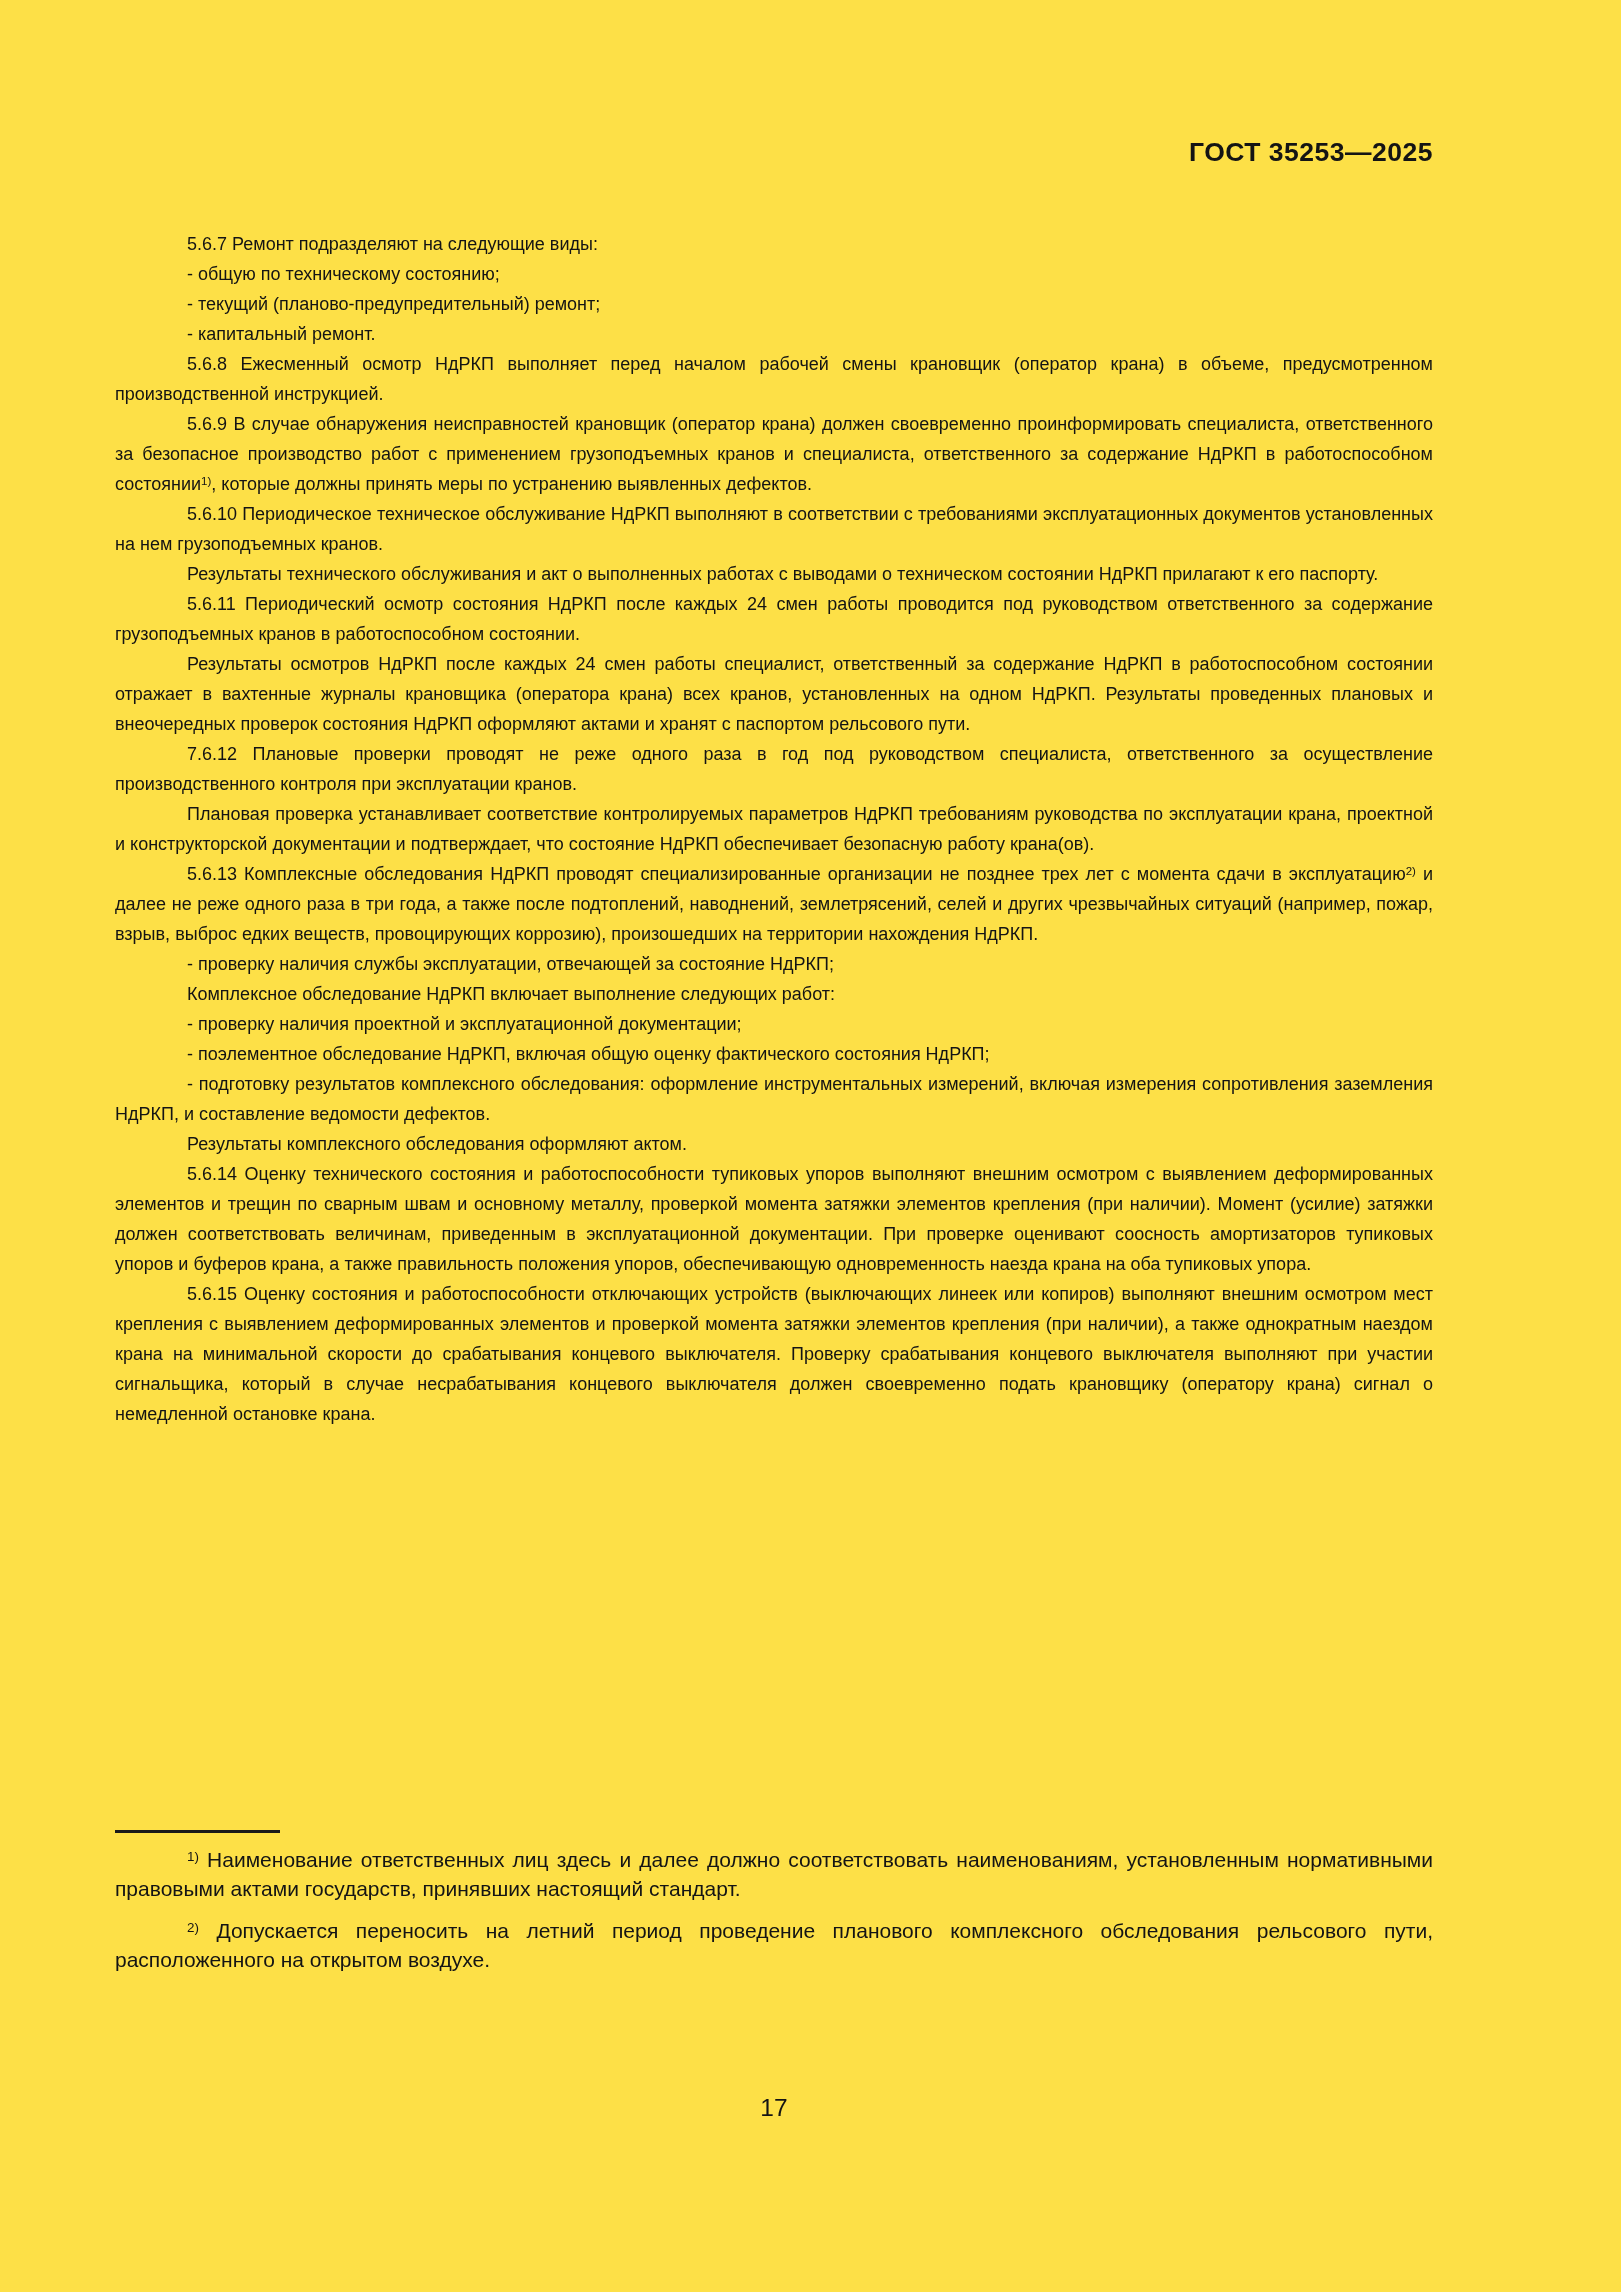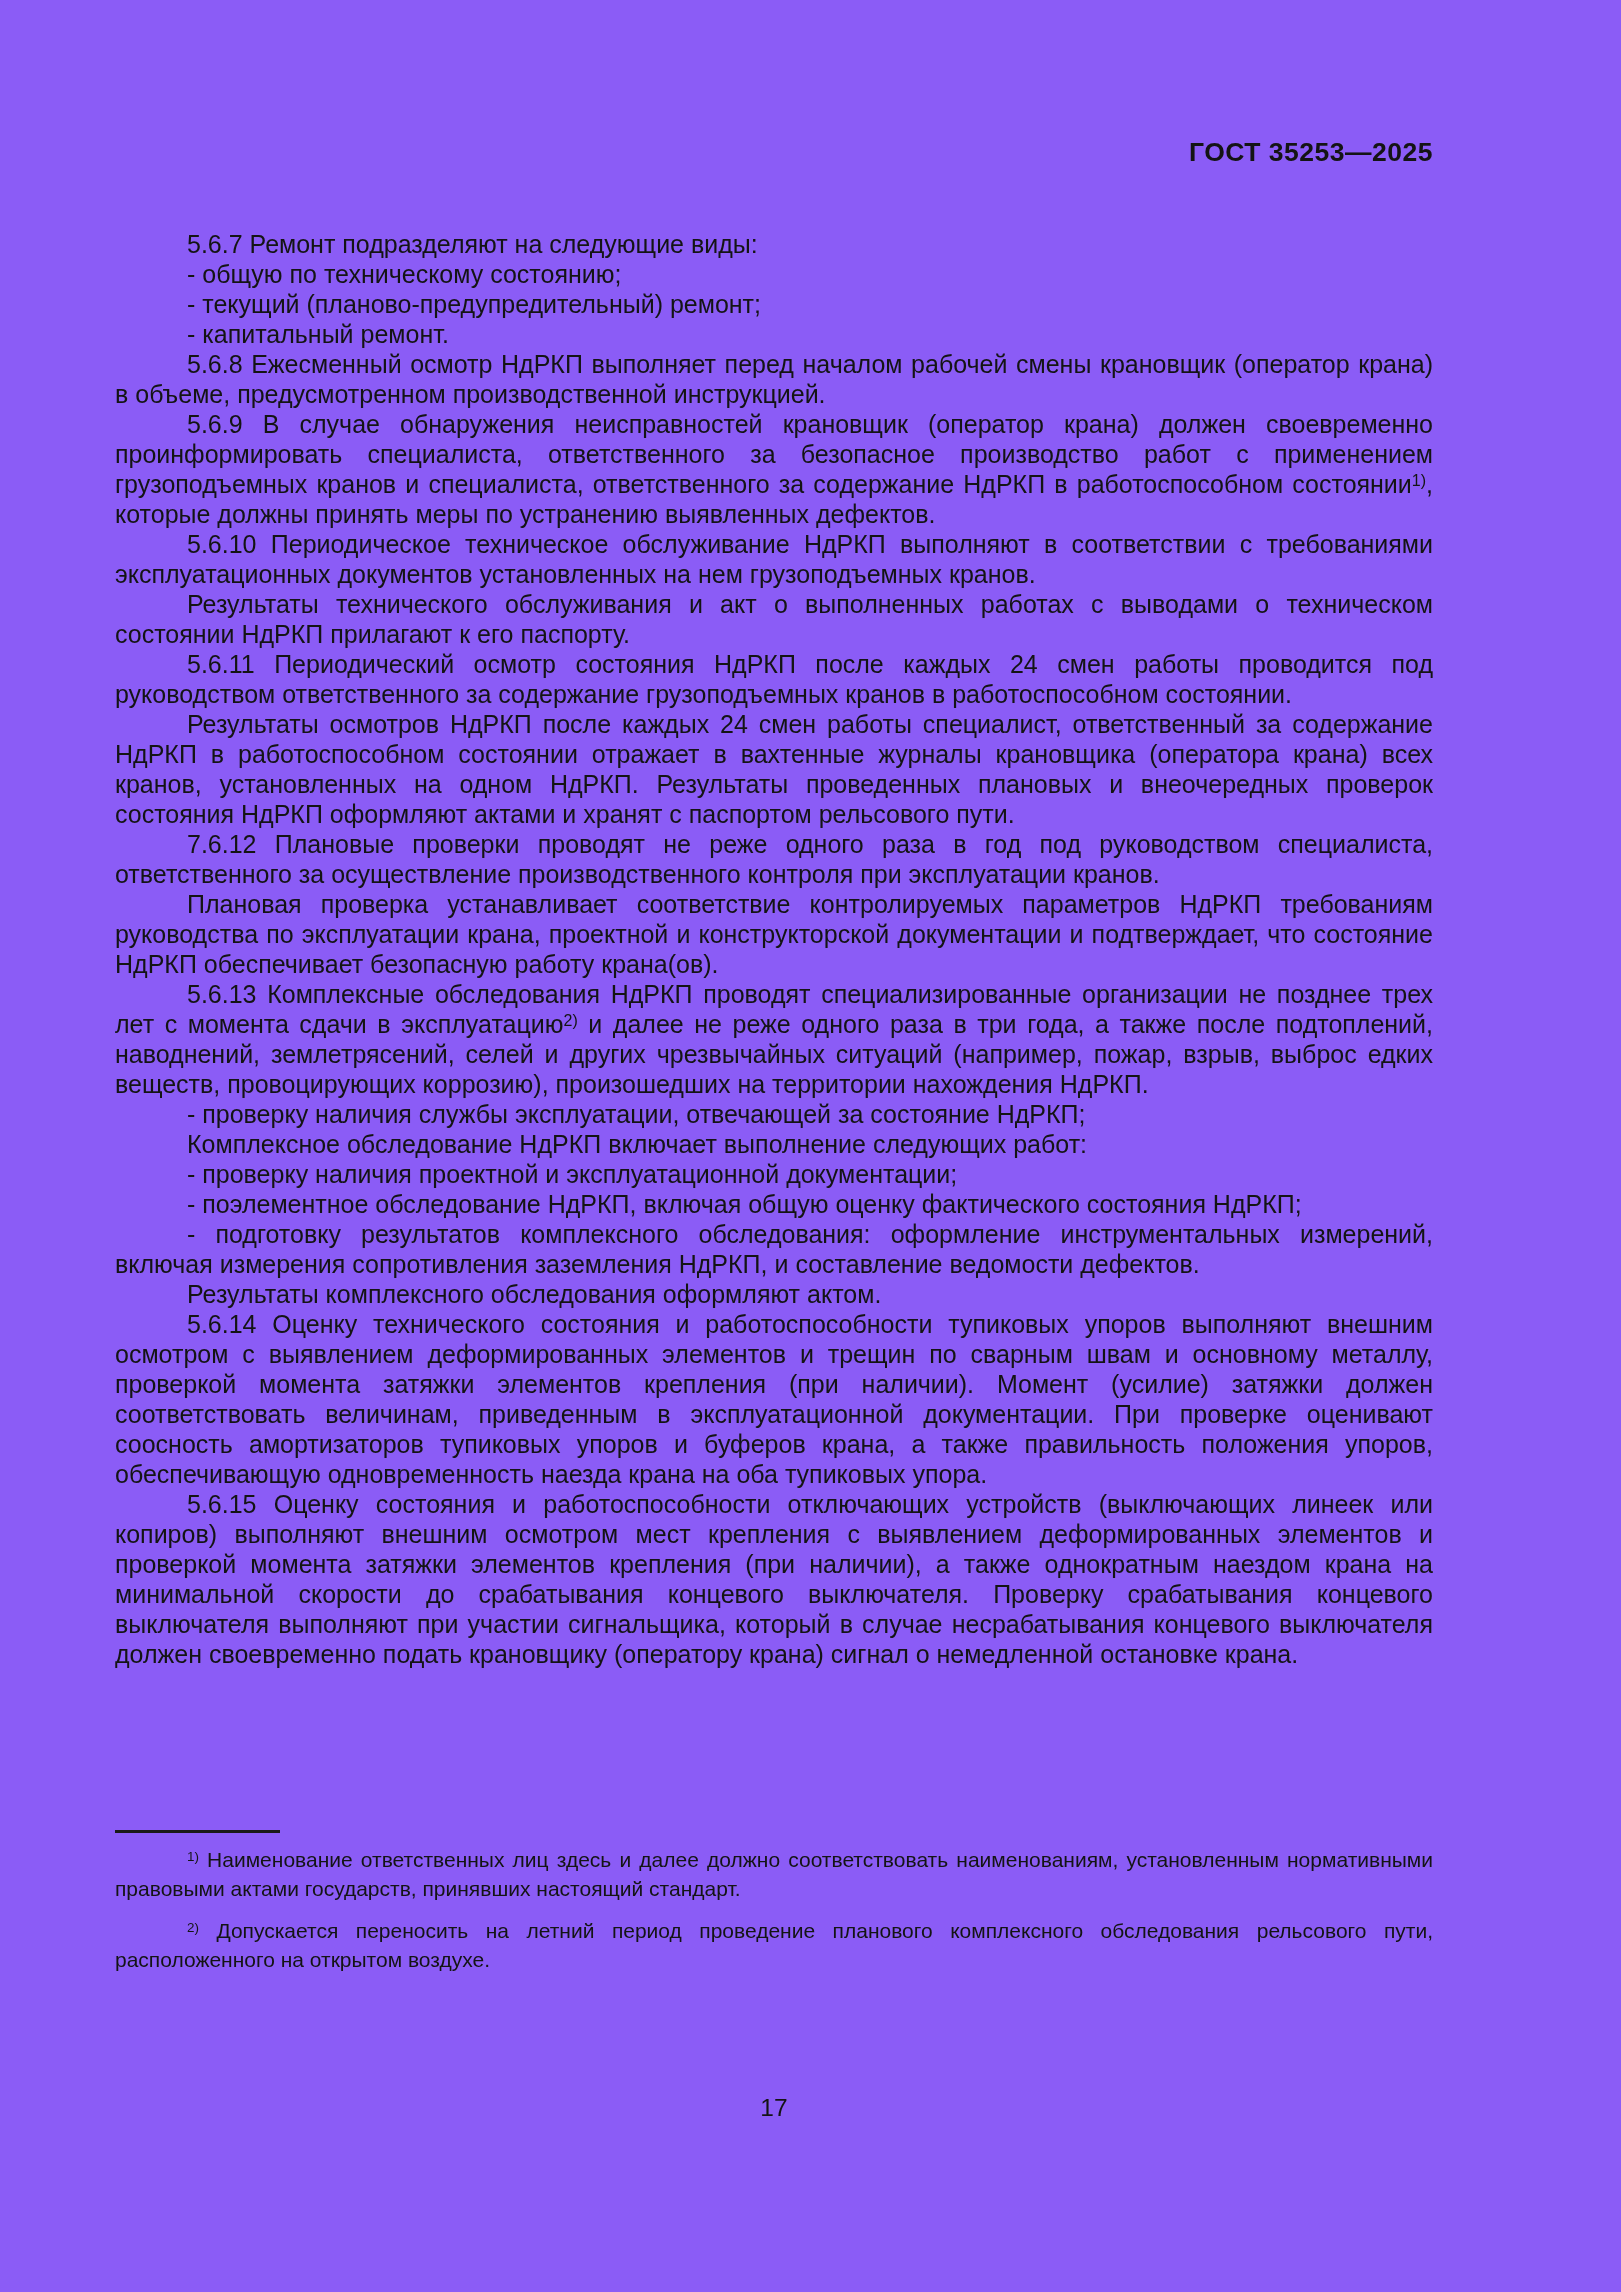--- a/index.html
+++ b/index.html
@@ -4,41 +4,41 @@
 <style>
   html, body {
     margin: 0;
     padding: 0;
     background: #ffffff;
   }
   .page {
     position: relative;
     width: 1621px;
     height: 2293px;
-    background: #8b5cf6;
+    background: #fde047;
     font-family: "Liberation Sans", sans-serif;
     color: #141414;
     overflow: hidden;
   }
   .header {
     position: absolute;
     top: 137px;
     left: 115px;
     width: 1318px;
     text-align: right;
     font-weight: bold;
     font-size: 26.5px;
     letter-spacing: 0.5px;
   }
   .doc-body {
     position: absolute;
     top: 229px;
     left: 115px;
     width: 1318px;
-    font-size: 25px;
+    font-size: 18px;
     line-height: 30px;
     text-align: justify;
   }
   .para {
     margin: 0;
     text-indent: 72px;
   }
   sup {
     font-size: 64%;
     line-height: 0;

